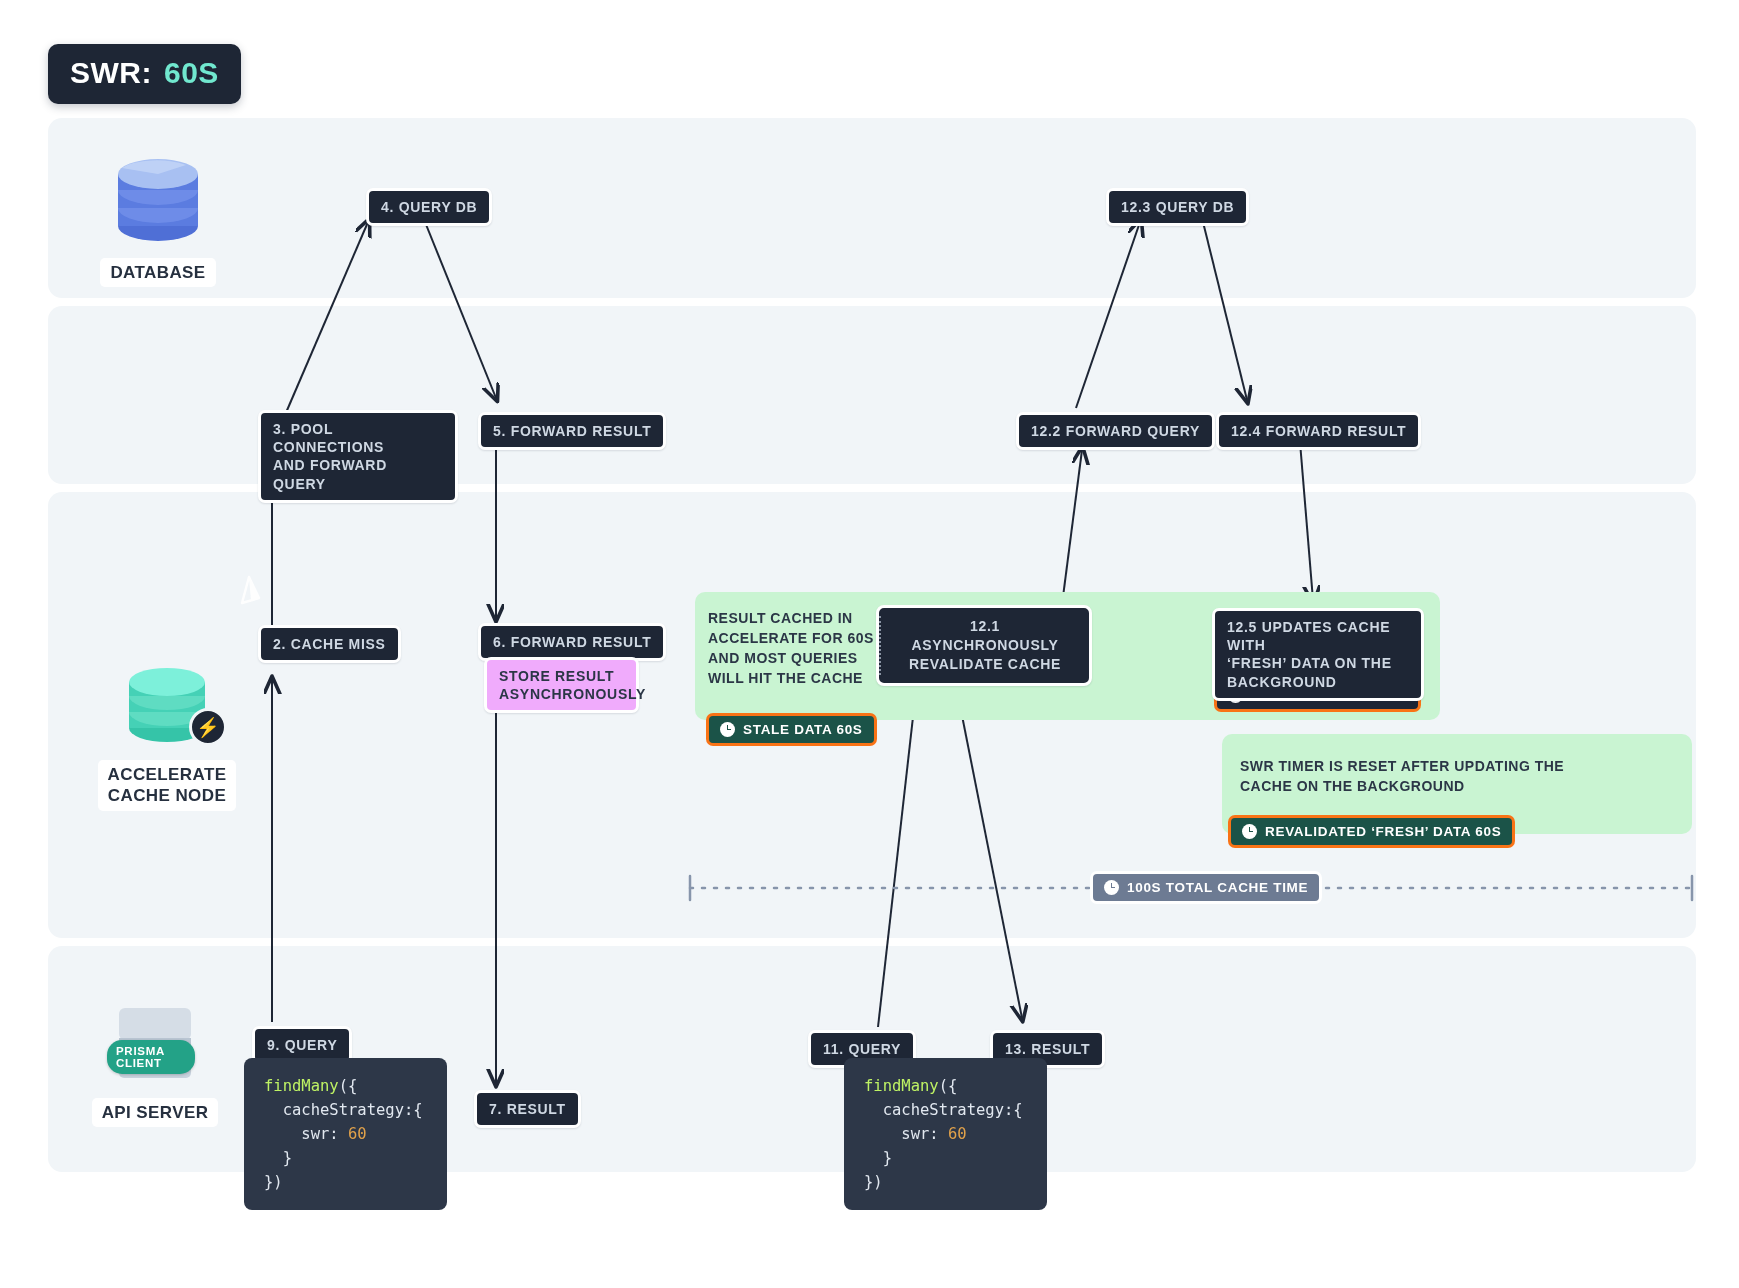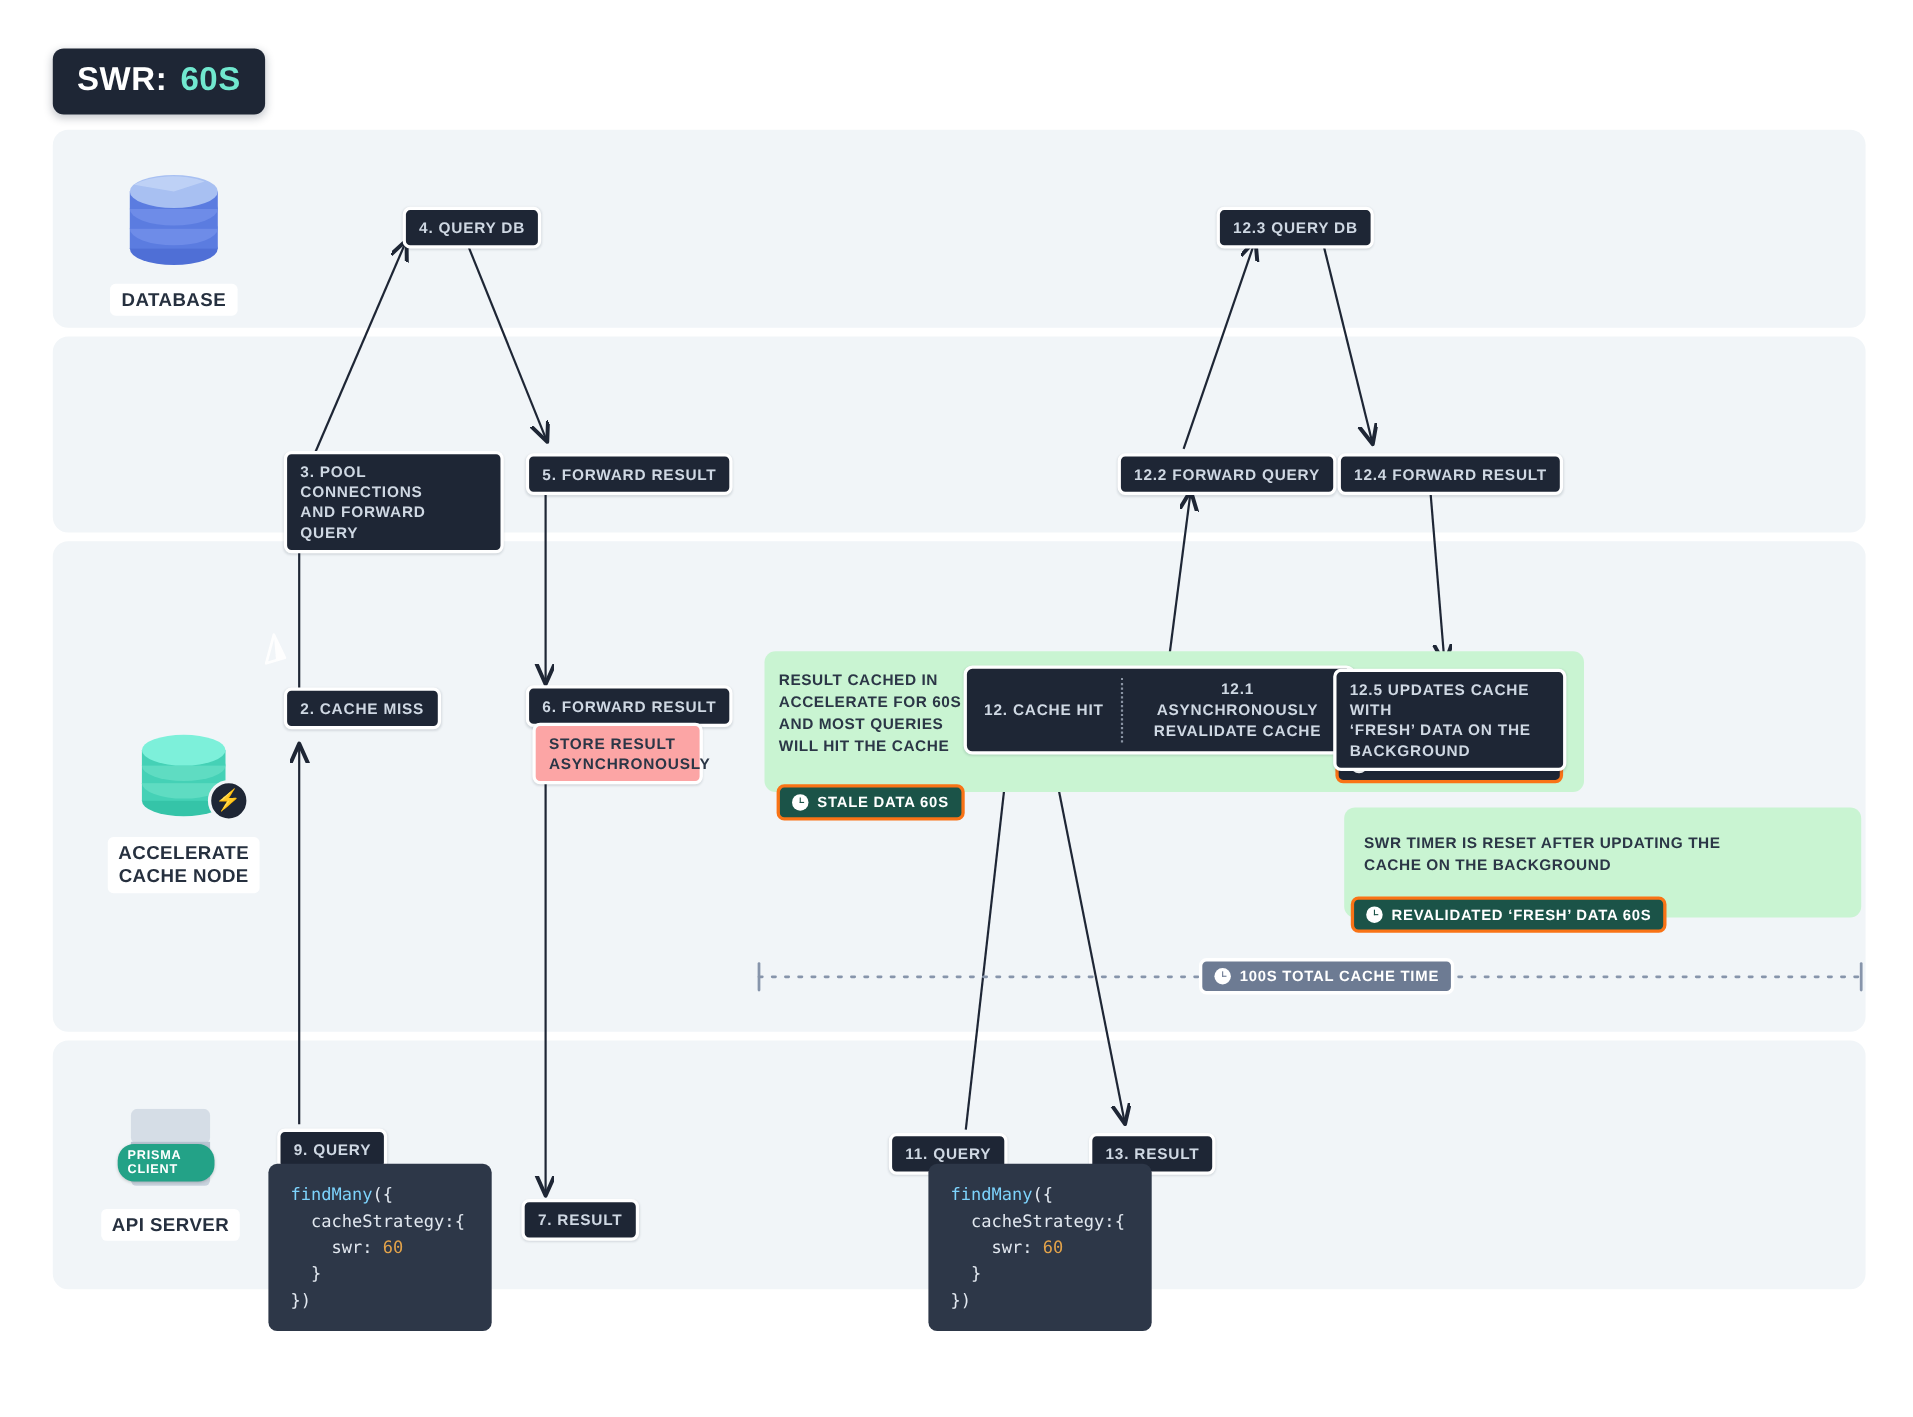--- a/index.html
+++ b/index.html
@@ -71,21 +71,21 @@
     color: #cfd8e3;
     font-size: 14px; font-weight: 700; letter-spacing: .7px;
     border-radius: 7px;
     border: 3px solid #ffffff;
     padding: 7px 12px;
     text-align: center; line-height: 1.3;
     white-space: pre-line;
     box-shadow: 0 1px 2px rgba(20,30,50,.12);
   }
   .chip.gray {
-    background: #fca5a5; color: #2b3646; border-color: #ffffff;
+    background: #f0abfc; color: #2b3646; border-color: #ffffff;
     text-align: left; font-weight: 700;
   }
   .chip.left { text-align: left; }
 
   
   .combo-chip {
     position: absolute;
     background: #1e2635; border: 3px solid #ffffff; border-radius: 8px;
     display: flex; align-items: stretch;
     box-shadow: 0 1px 2px rgba(20,30,50,.12);
@@ -134,21 +134,21 @@
 
   
   .code {
     position: absolute;
     background: #2d3748; border-radius: 8px;
     padding: 16px 20px;
     font-family: "DejaVu Sans Mono", monospace;
     font-size: 15.5px; line-height: 1.55;
     color: #e2e8f0; white-space: pre;
   }
-  .code .fn  { color: #7dd3fc; }
+  .code .fn  { color: #bef264; }
   .code .num { color: #e2a24a; }
 
   
   #arrows { position: absolute; inset: 0; pointer-events: none; }
 
   
   .cache-rule { position: absolute; }
 </style>
 </head>
 <body>
@@ -292,21 +292,20 @@
   <div class="chip" style="left:478px; top:412px;">5. FORWARD RESULT</div>
   <div class="chip" style="left:478px; top:623px;">6. FORWARD RESULT</div>
   <div class="chip gray" style="left:484px; top:657px; width:155px;">STORE RESULT
 ASYNCHRONOUSLY</div>
   <div class="chip" style="left:474px; top:1090px;">7. RESULT</div>
 
   <div class="chip" style="left:808px; top:1030px;">11. QUERY</div>
   <div class="chip" style="left:990px; top:1030px;">13. RESULT</div>
 
   <div class="combo-chip" style="left:876px; top:605px;">
-    <div class="seg" style="width:140px;">12. CACHE HIT</div>
     <div class="divider"></div>
     <div class="seg" style="width:208px;">12.1 ASYNCHRONOUSLY
 REVALIDATE CACHE</div>
   </div>
 
   <div class="chip" style="left:1016px; top:412px;">12.2 FORWARD QUERY</div>
   <div class="chip" style="left:1106px; top:188px;">12.3 QUERY DB</div>
   <div class="chip" style="left:1216px; top:412px;">12.4 FORWARD RESULT</div>
   <div class="chip left" style="left:1212px; top:608px; width:212px;">12.5 UPDATES CACHE WITH
 ‘FRESH’ DATA ON THE

